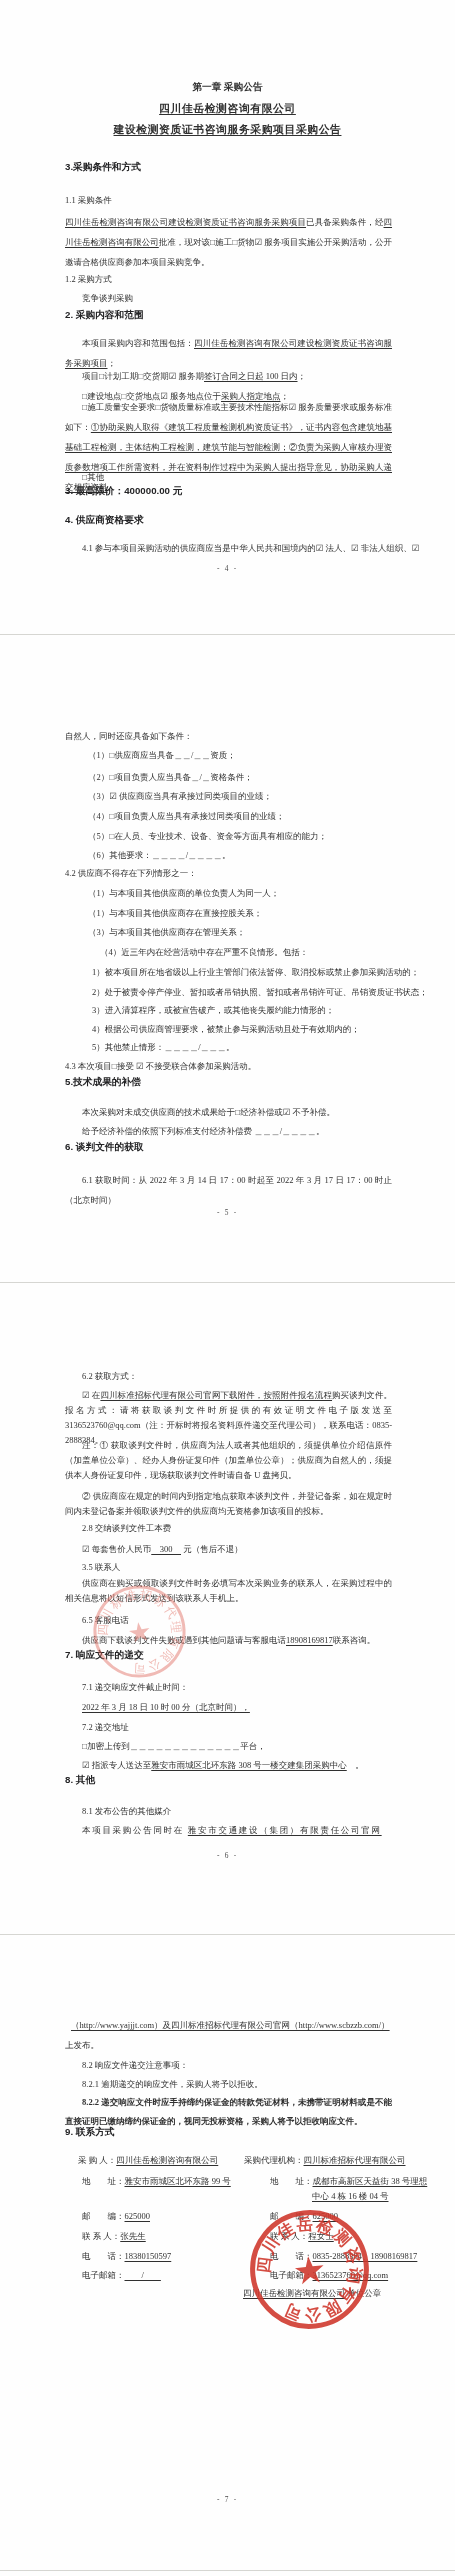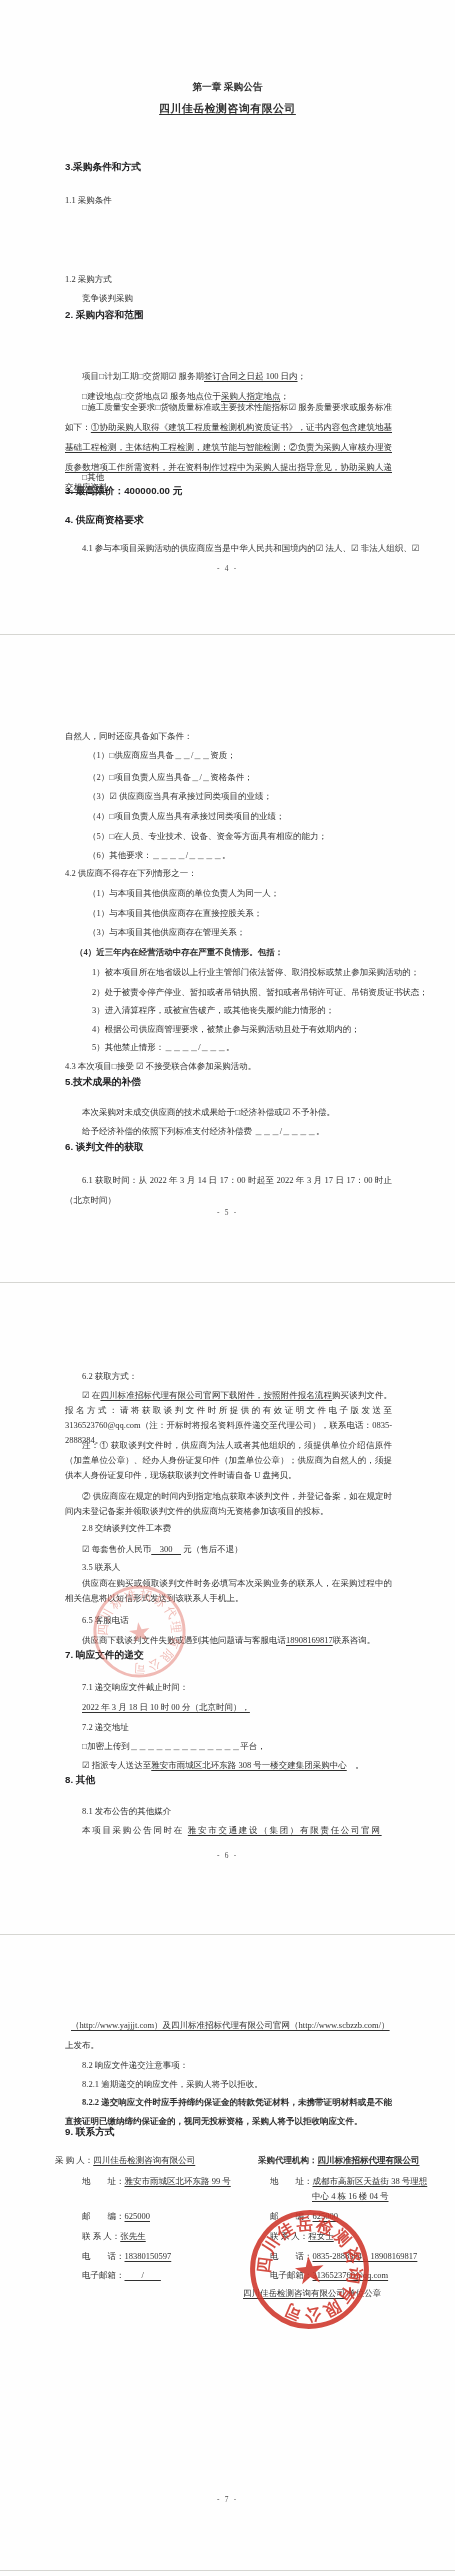--- a/index.html
+++ b/index.html
@@ -24,30 +24,33 @@
   .stamp svg{display:block;}
 </style>
 </head>
 <body>
 
 <div id="doc">
 
   <div class="page pg1" style="height:634px;">
     <div class="ln b t1 ctr" style="top:81px;">第一章  采购公告</div>
     <div class="ln b t2 u ctr" style="top:103px;">四川佳岳检测咨询有限公司</div>
+    <div class="ln b t2 u ctr" style="top:124px;">建设检测资质证书咨询服务采购项目采购公告</div>
 
     <div class="ln h" style="left:65px;top:161px;">3.采购条件和方式</div>
     <div class="ln" style="left:65px;top:195px;">1.1  采购条件</div>
 
+    <div class="ln wrap" style="left:65px;top:212px;"><span class="u">四川佳岳检测咨询有限公司建设检测资质证书咨询服务采购项目</span><span>已具备采购条件，经</span><span class="u">四川佳岳检测咨询有限公司</span><span>批准，现对该□施工□货物☑ 服务项目实施公开采购活动，公开邀请合格供应商参加本项目采购竞争。</span></div>
 
     <div class="ln" style="left:65px;top:274px;">1.2 采购方式</div>
     <div class="ln" style="left:82px;top:293px;">竞争谈判采购</div>
 
     <div class="ln h" style="left:65px;top:309px;">2. 采购内容和范围</div>
 
+    <div class="ln wrap ind" style="left:65px;top:333px;"><span>本项目采购内容和范围包括：</span><span class="u">四川佳岳检测咨询有限公司建设检测资质证书咨询服务采购项目</span><span>；</span></div>
 
     <div class="ln" style="left:82px;top:371px;"><span>项目□计划工期□交货期☑ 服务期</span><span class="u">签订合同之日起 100 日内</span><span>；</span></div>
 
     <div class="ln" style="left:82px;top:391px;"><span>□建设地点□交货地点☑ 服务地点位于</span><span class="u">采购人指定地点</span><span>；</span></div>
 
     <div class="ln wrap ind" style="left:65px;top:397px;"><span>□施工质量安全要求□货物质量标准或主要技术性能指标☑ 服务质量要求或服务标准如下：</span><span class="u">①协助采购人取得《建筑工程质量检测机构资质证书》，证书内容包含建筑地基基础工程检测，主体结构工程检测，建筑节能与智能检测；②负责为采购人审核办理资质参数增项工作所需资料，并在资料制作过程中为采购人提出指导意见，协助采购人递交相应资料</span><span>。</span></div>
 
     <div class="ln" style="left:82px;top:472px;">□其他</div>
     <div class="ln h" style="left:65px;top:485px;">3. 最高限价：400000.00 元</div>
     <div class="ln h" style="left:65px;top:514px;">4.  供应商资格要求</div>
@@ -60,21 +63,21 @@
     <div class="ln" style="left:88px;top:115px;">（1）□供应商应当具备＿＿/＿＿资质；</div>
     <div class="ln" style="left:88px;top:137px;">（2）□项目负责人应当具备＿/＿资格条件；</div>
     <div class="ln" style="left:88px;top:156px;">（3）☑ 供应商应当具有承接过同类项目的业绩；</div>
     <div class="ln" style="left:88px;top:176px;">（4）□项目负责人应当具有承接过同类项目的业绩；</div>
     <div class="ln" style="left:88px;top:196px;">（5）□在人员、专业技术、设备、资金等方面具有相应的能力；</div>
     <div class="ln" style="left:88px;top:215px;">（6）其他要求：＿＿＿＿/＿＿＿＿。</div>
     <div class="ln" style="left:65px;top:233px;">4.2 供应商不得存在下列情形之一：</div>
     <div class="ln" style="left:88px;top:253px;">（1）与本项目其他供应商的单位负责人为同一人；</div>
     <div class="ln" style="left:88px;top:273px;">（1）与本项目其他供应商存在直接控股关系；</div>
     <div class="ln" style="left:88px;top:292px;">（3）与本项目其他供应商存在管理关系；</div>
-    <div class="ln" style="left:75px;top:312px;font-weight:bold;">（4）近三年内在经营活动中存在严重不良情形。包括：</div>
+    <div class="ln" style="left:100px;top:312px;">（4）近三年内在经营活动中存在严重不良情形。包括：</div>
     <div class="ln" style="left:92px;top:332px;">1）被本项目所在地省级以上行业主管部门依法暂停、取消投标或禁止参加采购活动的；</div>
     <div class="ln" style="left:92px;top:352px;">2）处于被责令停产停业、暂扣或者吊销执照、暂扣或者吊销许可证、吊销资质证书状态；</div>
     <div class="ln" style="left:92px;top:370px;">3）进入清算程序，或被宣告破产，或其他丧失履约能力情形的；</div>
     <div class="ln" style="left:92px;top:389px;">4）根据公司供应商管理要求，被禁止参与采购活动且处于有效期内的；</div>
     <div class="ln" style="left:92px;top:407px;">5）其他禁止情形：＿＿＿＿/＿＿＿。</div>
     <div class="ln" style="left:65px;top:426px;">4.3 本次项目□接受 ☑ 不接受联合体参加采购活动。</div>
     <div class="ln h" style="left:65px;top:441px;">5.技术成果的补偿</div>
     <div class="ln" style="left:82px;top:472px;">本次采购对未成交供应商的技术成果给于□经济补偿或☑ 不予补偿。</div>
     <div class="ln" style="left:82px;top:491px;">给予经济补偿的依照下列标准支付经济补偿费 ＿＿＿/＿＿＿＿。</div>
     <div class="ln h" style="left:65px;top:506px;">6. 谈判文件的获取</div>
@@ -124,22 +127,22 @@
   </div>
 
   <div class="page pg4" style="height:635px;">
     <div class="ln u" style="left:71px;top:85px;">（http://www.yajjjt.com）及四川标准招标代理有限公司官网（http://www.scbzzb.com/）</div>
     <div class="ln" style="left:65px;top:105px;">上发布。</div>
     <div class="ln" style="left:82px;top:125px;">8.2 响应文件递交注意事项：</div>
     <div class="ln" style="left:82px;top:144px;">8.2.1 逾期递交的响应文件，采购人将予以拒收。</div>
     <div class="ln wrap b" style="left:65px;top:158px;line-height:19px;text-indent:17px;">8.2.2 递交响应文件时应手持缔约保证金的转款凭证材料，未携带证明材料或是不能直接证明已缴纳缔约保证金的，视同无投标资格，采购人将予以拒收响应文件。</div>
     <div class="ln h" style="left:65px;top:191px;">9. 联系方式</div>
 
-    <div class="ln" style="left:55px;top:220px;"><span>采 购 人：</span><span class="u">四川佳岳检测咨询有限公司</span></div>
-    <div class="ln" style="left:258px;top:220px;font-weight:bold;"><span>采购代理机构：</span><span class="u">四川标准招标代理有限公司</span></div>
+    <div class="ln" style="left:78px;top:220px;"><span>采 购 人：</span><span class="u">四川佳岳检测咨询有限公司</span></div>
+    <div class="ln" style="left:244px;top:220px;"><span>采购代理机构：</span><span class="u">四川标准招标代理有限公司</span></div>
 
     <div class="ln" style="left:82px;top:241px;"><span>地　　址：</span><span class="u">雅安市雨城区北环东路 99 号</span></div>
     <div class="ln" style="left:270px;top:241px;"><span>地　　址：</span><span class="u">成都市高新区天益街 38 号理想</span></div>
     <div class="ln u" style="left:312px;top:256px;">中心 4 栋 16 楼 04 号</div>
 
     <div class="ln" style="left:82px;top:276px;"><span>邮　　编：</span><span class="u">625000</span></div>
     <div class="ln" style="left:270px;top:276px;"><span>邮　　编：</span><span class="u">625000</span></div>
 
     <div class="ln" style="left:82px;top:296px;"><span>联 系 人：</span><span class="u">张先生</span></div>
     <div class="ln" style="left:270px;top:296px;"><span>联 系 人：</span><span class="u">程女士</span></div>

